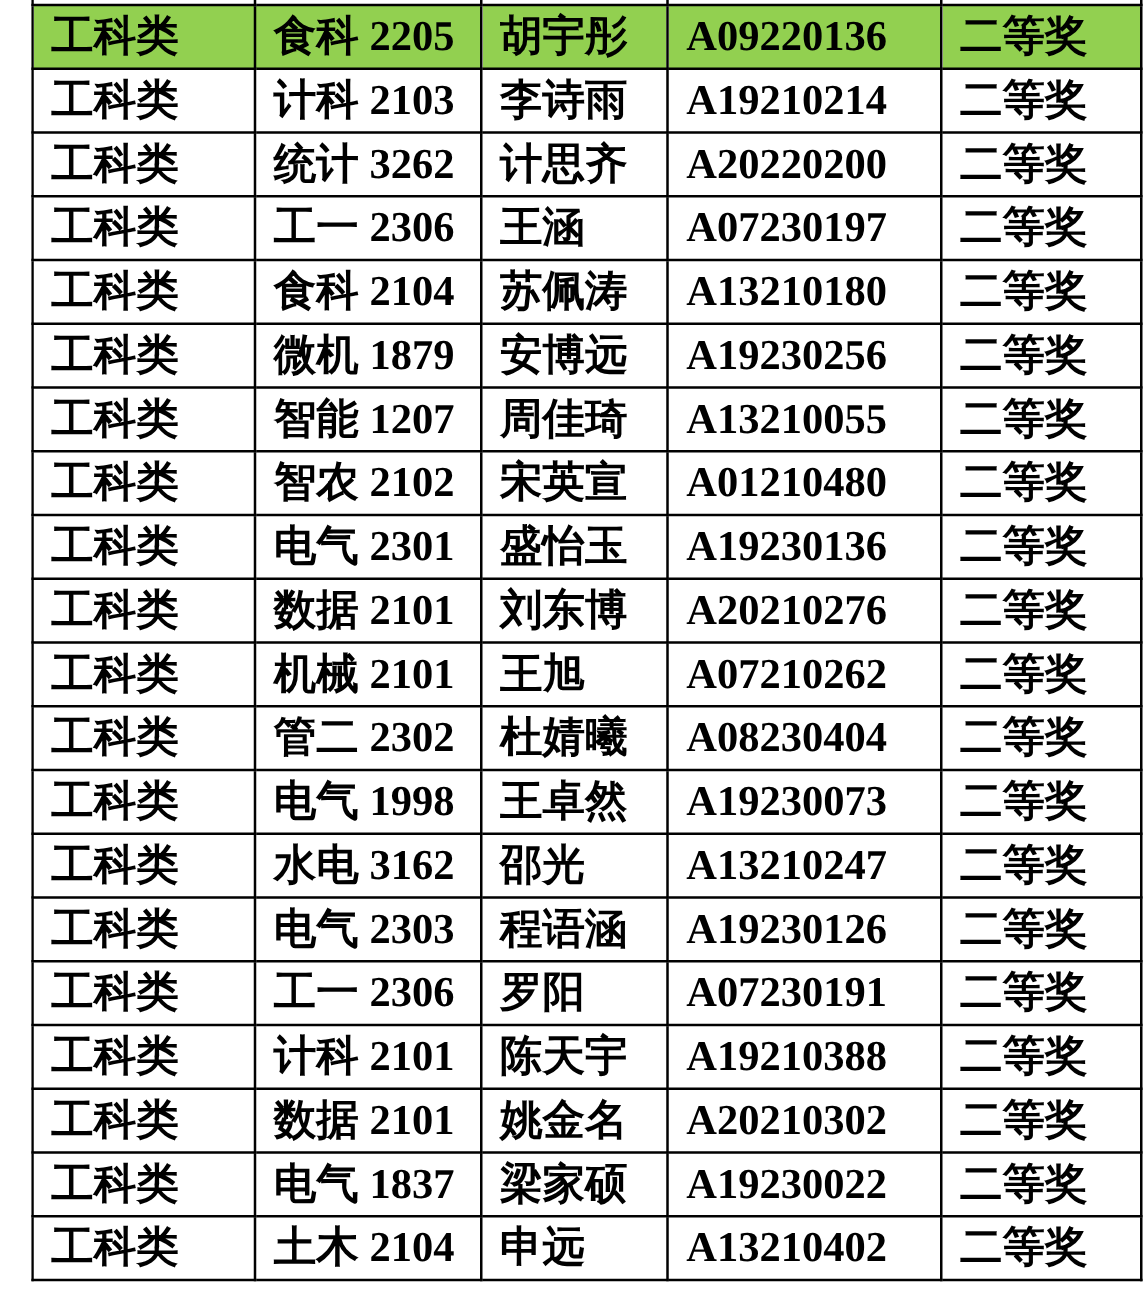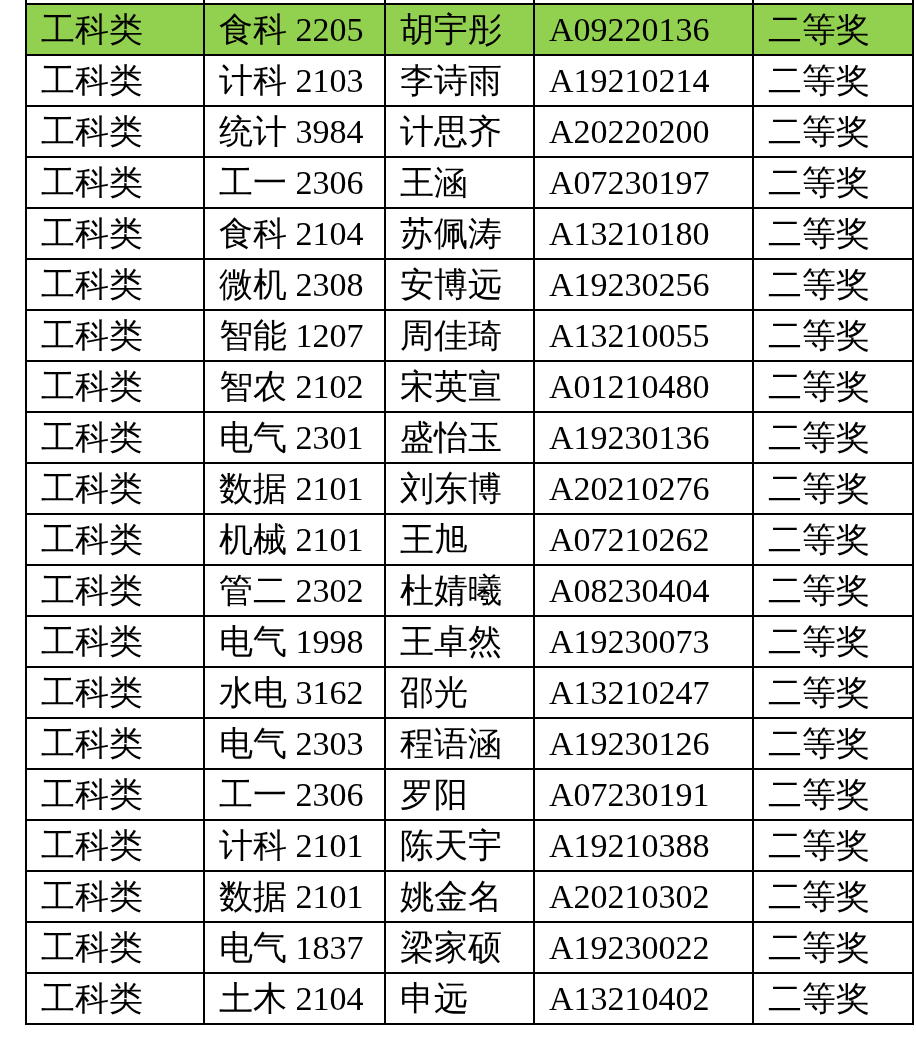--- a/index.html
+++ b/index.html
@@ -14,20 +14,21 @@
     position: relative;
     font-family: "Liberation Serif", "DejaVu Serif", serif;
   }
   .table-wrap {
     position: absolute;
     left: 25px;
     top: 0;
     width: 891px;
     height: 1033px;
     overflow: hidden;
+    font-weight: bold;
   }
   table.award-table {
     border-collapse: collapse;
     table-layout: fixed;
     width: 887px;
     margin-top: -2px; 
   }
   table.award-table td {
     border: 2px solid #000000;
     height: 49px;
@@ -79,42 +80,42 @@
         </tr>
         <tr>
           <td>工科类</td>
           <td>计科 2103</td>
           <td>李诗雨</td>
           <td>A19210214</td>
           <td>二等奖</td>
         </tr>
         <tr>
           <td>工科类</td>
-          <td>统计 3984</td>
+          <td>统计 3262</td>
           <td>计思齐</td>
           <td>A20220200</td>
           <td>二等奖</td>
         </tr>
         <tr>
           <td>工科类</td>
           <td>工一 2306</td>
           <td>王涵</td>
           <td>A07230197</td>
           <td>二等奖</td>
         </tr>
         <tr>
           <td>工科类</td>
           <td>食科 2104</td>
           <td>苏佩涛</td>
           <td>A13210180</td>
           <td>二等奖</td>
         </tr>
         <tr>
           <td>工科类</td>
-          <td>微机 2308</td>
+          <td>微机 1879</td>
           <td>安博远</td>
           <td>A19230256</td>
           <td>二等奖</td>
         </tr>
         <tr>
           <td>工科类</td>
           <td>智能 1207</td>
           <td>周佳琦</td>
           <td>A13210055</td>
           <td>二等奖</td>

